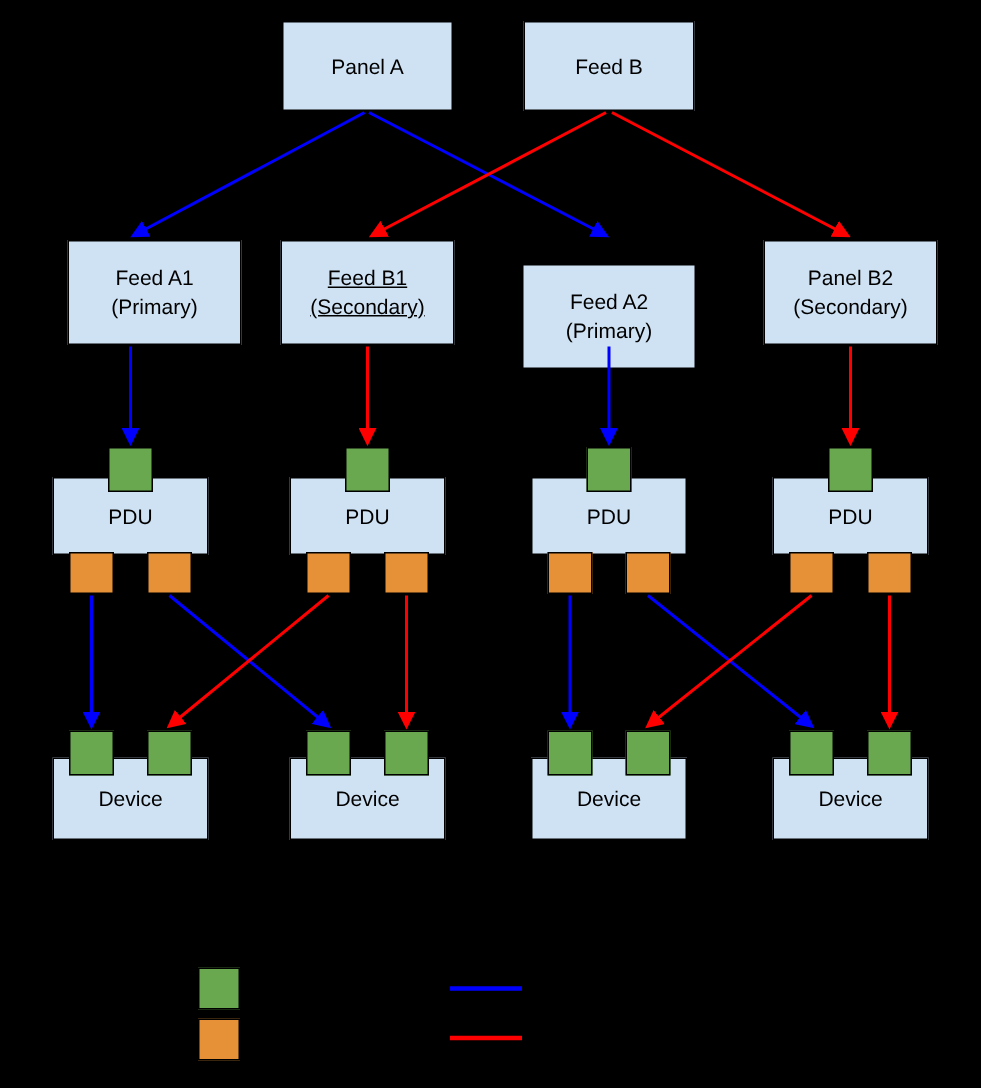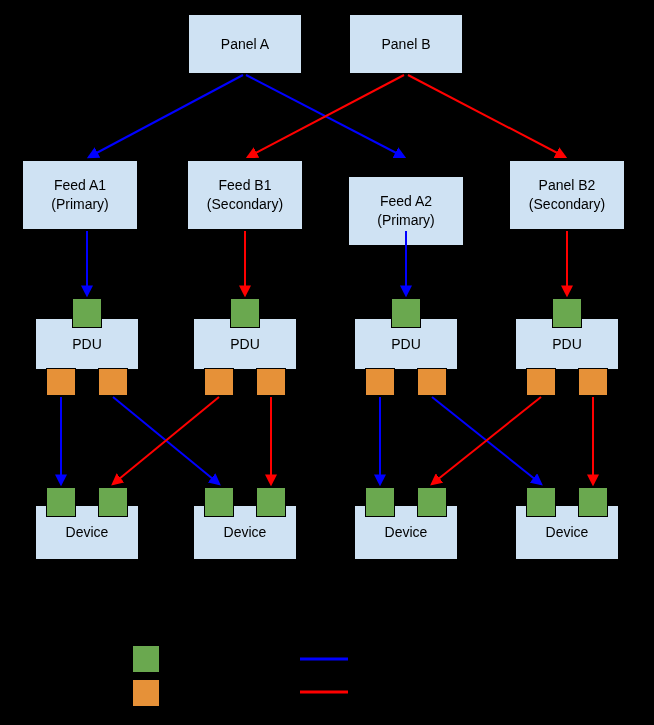--- a/index.html
+++ b/index.html
@@ -45,28 +45,28 @@
 </style>
 </head>
 <body>
 
 <div class="canvas">
 
   <div class="box" style="left:188px; top:14px; width:114px; height:60px;">
     <span>Panel A</span>
   </div>
   <div class="box" style="left:349px; top:14px; width:114px; height:60px;">
-    <span>Panel B</span>
+    <span>Feed B</span>
   </div>
 
-  <div class="box" style="left:22px; top:160px; width:116px; height:70px;justify-content:center;">
+  <div class="box" style="left:45px; top:160px; width:116px; height:70px;justify-content:center;">
     <span>Feed A1</span>
     <span>(Primary)</span>
   </div>
-  <div class="box" style="left:187px; top:160px; width:116px; height:70px;">
+  <div class="box" style="left:187px; top:160px; width:116px; height:70px;text-decoration:underline;">
     <span>Feed B1</span>
     <span>(Secondary)</span>
   </div>
   <div class="box" style="left:348px; top:176px; width:116px; height:70px;">
     <span>Feed A2</span>
     <span>(Primary)</span>
   </div>
   <div class="box" style="left:509px; top:160px; width:116px; height:70px;">
     <span>Panel B2</span>
     <span>(Secondary)</span>

